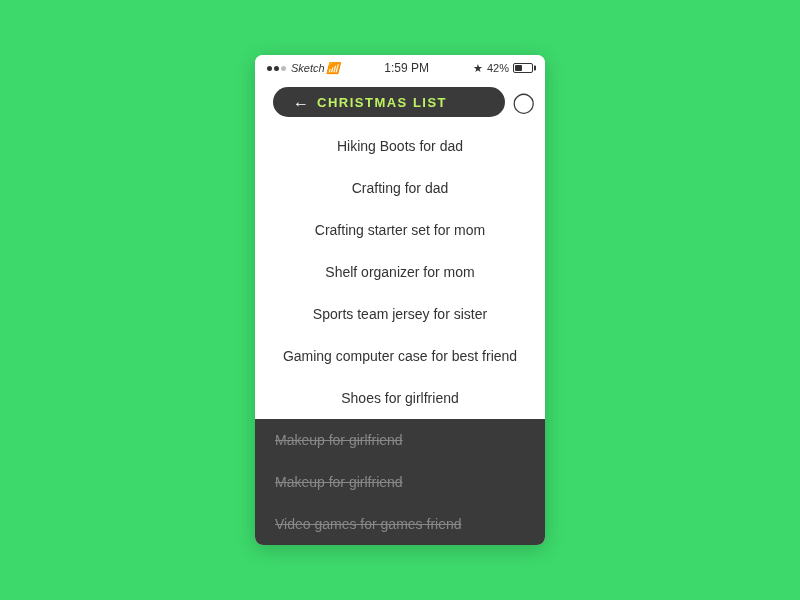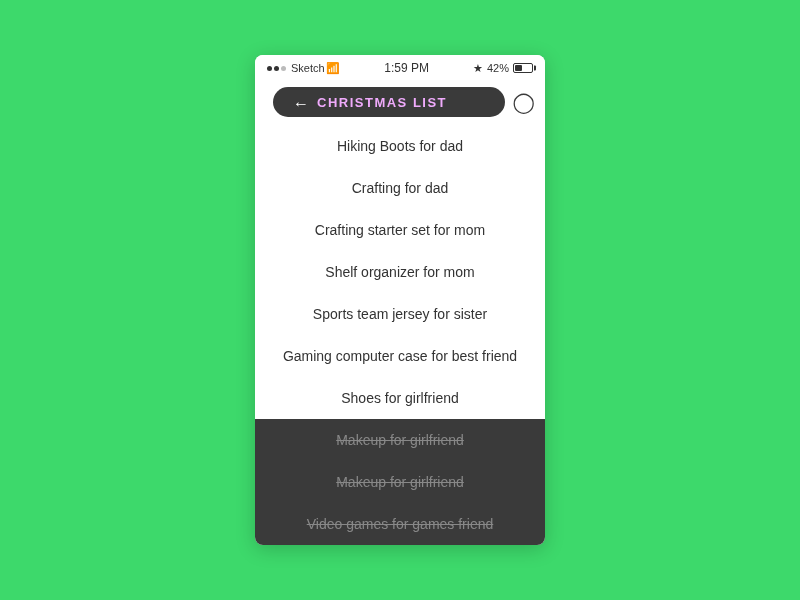--- a/index.html
+++ b/index.html
@@ -30,20 +30,21 @@
       justify-content: space-between;
       padding: 6px 12px 4px;
       font-size: 11px;
       color: #333;
     }
 
     .status-bar-left {
       display: flex;
       align-items: center;
       gap: 2px;
+      font-style: italic;
     }
 
     .dot {
       width: 5px;
       height: 5px;
       border-radius: 50%;
       background: #333;
       display: inline-block;
     }
 
@@ -114,21 +115,21 @@
 
     .back-arrow {
       font-size: 16px;
       color: #fff;
     }
 
     .nav-title-text {
       font-size: 13px;
       font-weight: 700;
       letter-spacing: 1.5px;
-      color: #f0abfc;
+      color: #bef264;
       text-transform: uppercase;
     }
 
     .clock-icon {
       color: #3a3a3a;
       font-size: 20px;
       line-height: 1;
     }
 
     
@@ -154,21 +155,21 @@
       padding: 0;
     }
 
     .list-item-dark {
       padding: 13px 20px;
       font-size: 14px;
       color: #888;
       text-decoration: line-through;
       cursor: pointer;
       width: 100%;
-      text-align: center;
+      text-align: left;
       background: transparent;
       border: none;
     }
   </style>
 </head>
 <body>
 
 <div class="phone-frame">
 
   <div class="status-bar">

